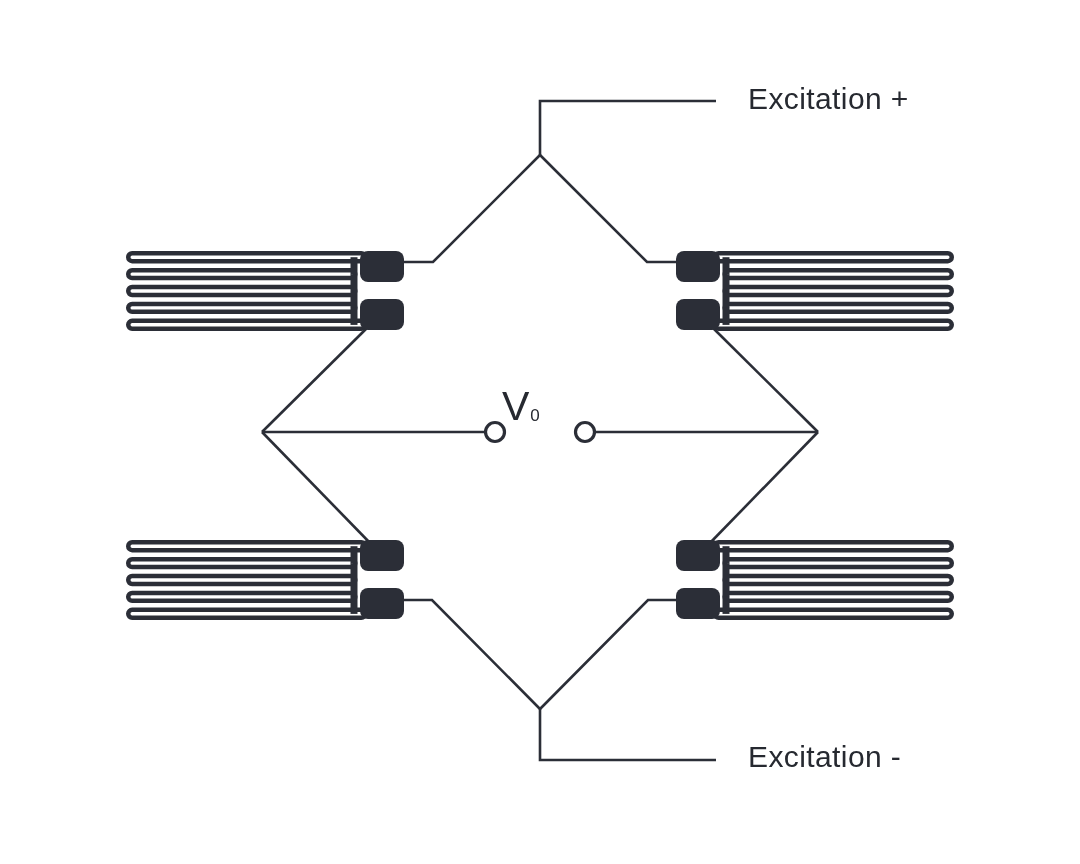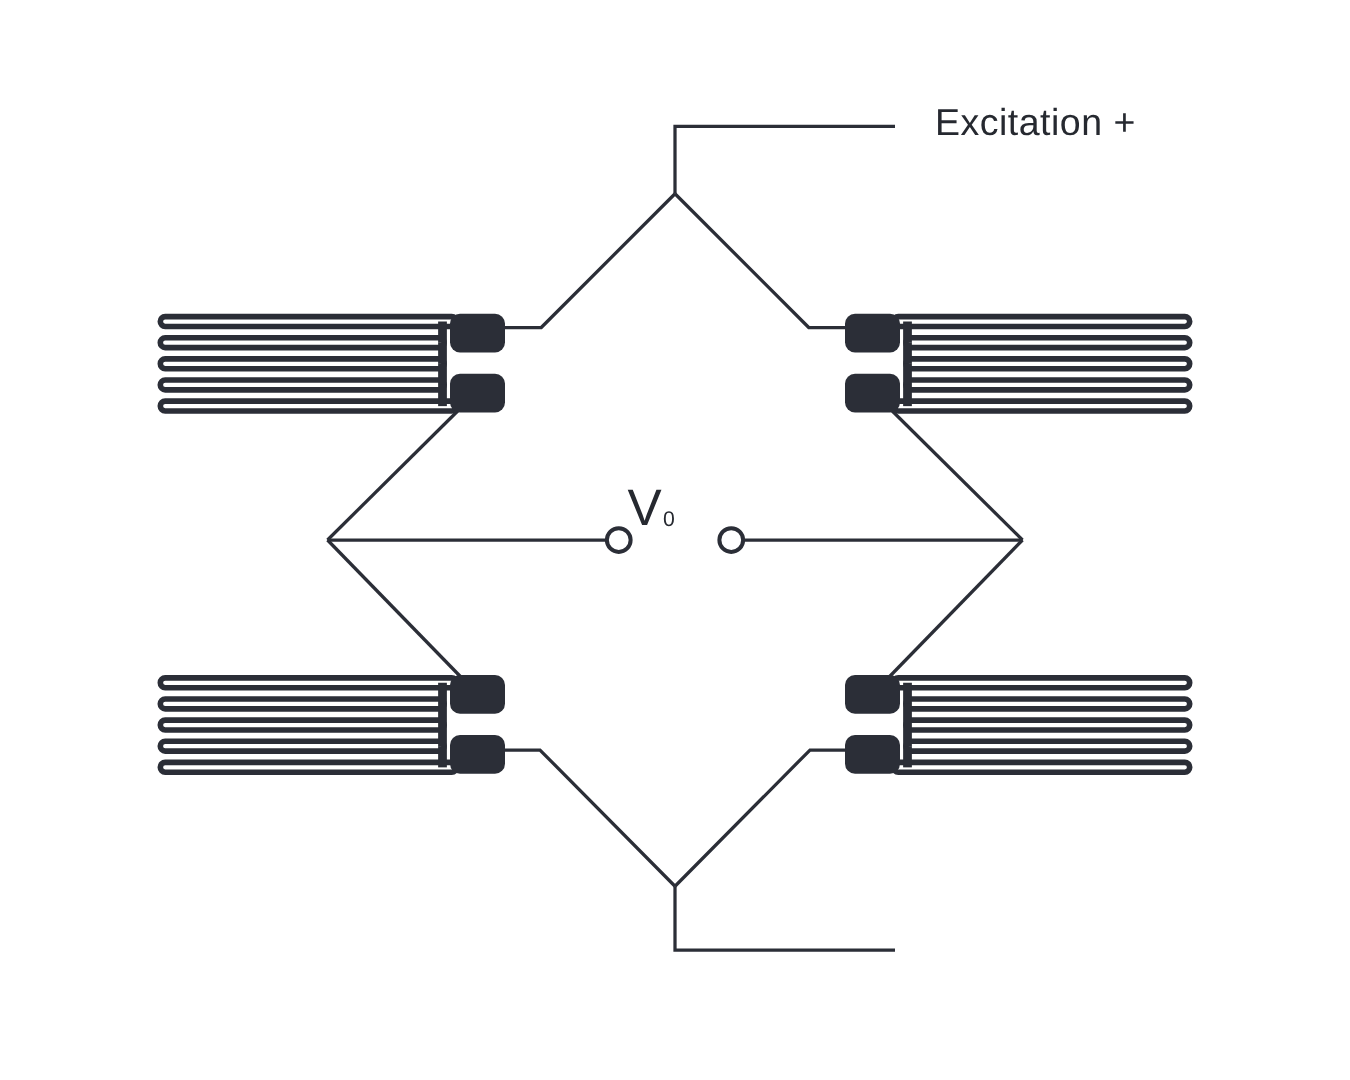--- a/index.html
+++ b/index.html
@@ -119,18 +119,19 @@
     <use href="#gauge-shape" transform="translate(954,251) scale(-1,1)"></use>
     <use href="#gauge-shape" transform="translate(126,540)"></use>
     <use href="#gauge-shape" transform="translate(954,540) scale(-1,1)"></use>
 
     <circle class="terminal" cx="495" cy="432" r="9.5"></circle>
     <circle class="terminal" cx="585" cy="432" r="9.5"></circle>
   </svg>
 
   <div class="label label-excitation-plus">Excitation +</div>
 
+  <div class="label label-excitation-minus">Excitation -</div>
 
   <div class="label-v0">
     <span>V</span><span class="vsub">0</span>
   </div>
 
 </div>
 
 </body></html>

